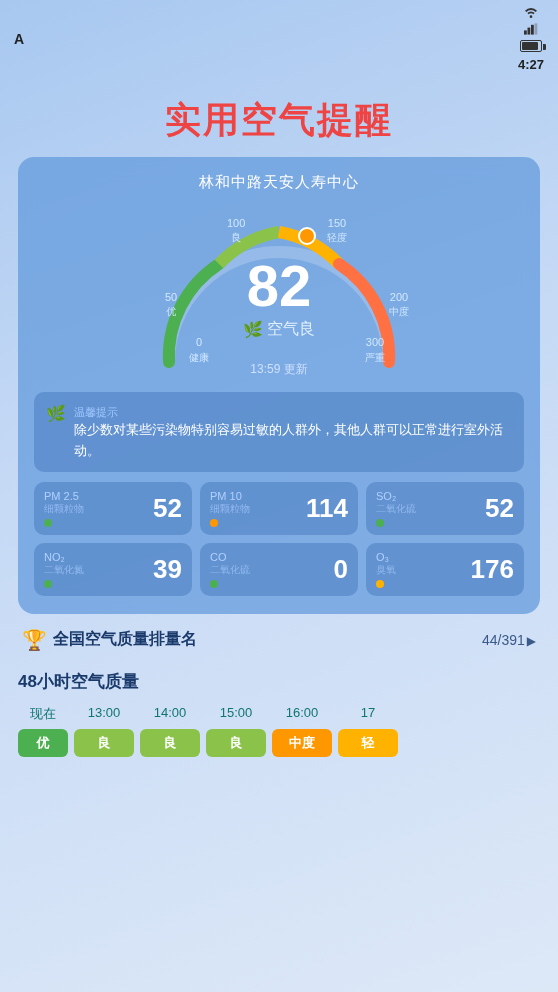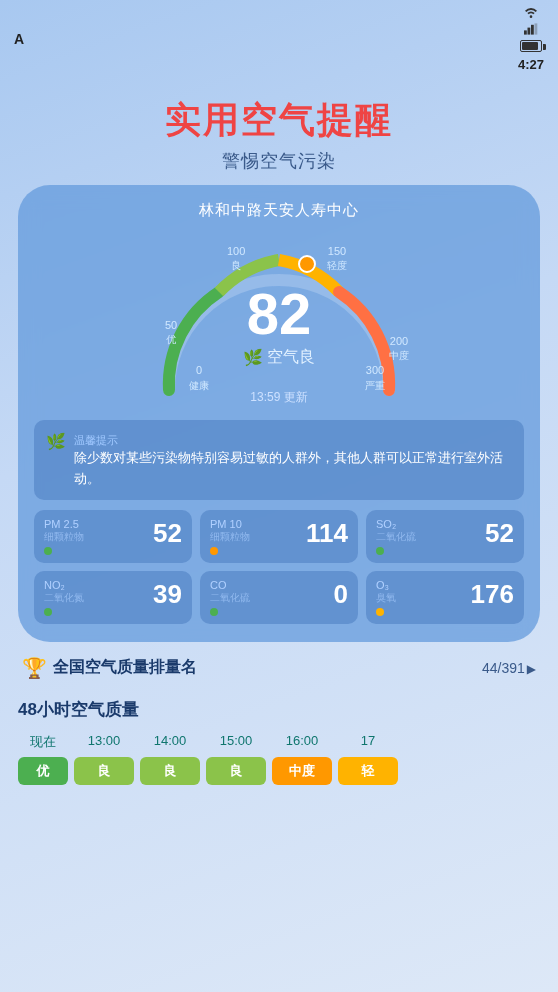--- a/index.html
+++ b/index.html
@@ -43,21 +43,21 @@
       font-size: 18px;
       color: #3a5a8a;
       margin-top: 4px;
       letter-spacing: 1px;
     }
 
     
     .main-card {
       margin: 0 18px;
       background: rgba(100, 155, 220, 0.75);
-      border-radius: 32px;
+      border-radius: 16px;
       padding: 16px 16px 18px;
       backdrop-filter: blur(10px);
     }
 
     .station-name {
       text-align: center;
       color: #fff;
       font-size: 15px;
       margin-bottom: 10px;
       letter-spacing: 1px;
@@ -139,21 +139,21 @@
       display: grid;
       grid-template-columns: 1fr 1fr 1fr;
       gap: 8px;
       margin-top: 10px;
     }
     .pollutant-cell {
       background: rgba(70, 120, 190, 0.5);
       border-radius: 10px;
       padding: 8px 10px;
       display: flex;
-      align-items: flex-start;
+      align-items: center;
       justify-content: space-between;
     }
     .pollutant-left {}
     .pollutant-name {
       font-size: 11px;
       color: #b0d0ff;
     }
     .pollutant-unit {
       font-size: 10px;
       color: #90b8ee;
@@ -263,33 +263,32 @@
       <span class="battery-icon">
           <span class="battery-fill"></span>
         </span>
     </span>
     <span style="font-weight:600;">4:27</span>
   </div>
 </div>
 
 <div class="header">
   <div class="header-title">实用空气提醒</div>
-  <div class="header-subtitle">警惕空气污染</div>
 </div>
 
 <div class="main-card">
   <div class="station-name">林和中路天安人寿中心</div>
 
   <div class="gauge-container">
     
     <div class="scale-label" style="left:50px;bottom:18px;">0<br><span style="font-size:10px;">健康</span></div>
     <div class="scale-label" style="left:26px;top:88px;">50<br><span style="font-size:10px;">优</span></div>
     <div class="scale-label" style="left:88px;top:14px;">100<br><span style="font-size:10px;">良</span></div>
     <div class="scale-label" style="right:72px;top:14px;">150<br><span style="font-size:10px;">轻度</span></div>
-    <div class="scale-label" style="right:10px;top:104px;">200<br><span style="font-size:10px;">中度</span></div>
+    <div class="scale-label" style="right:10px;top:88px;">200<br><span style="font-size:10px;">中度</span></div>
     <div class="scale-label" style="right:34px;bottom:18px;">300<br><span style="font-size:10px;">严重</span></div>
 
     <svg class="gauge-svg" viewBox="0 0 280 180">
 
       <path d="M 30 160 A 110 110 0 1 1 250 160" fill="none" stroke="rgba(255,255,255,0.2)" stroke-width="12" stroke-linecap="round"></path>
 
       <path d="M 30 160 A 110 110 0 0 1 80 62" fill="none" stroke="#4caf50" stroke-width="12" stroke-linecap="round"></path>
 
       <path d="M 80 62 A 110 110 0 0 1 140 30" fill="none" stroke="#8bc34a" stroke-width="12"></path>
 

